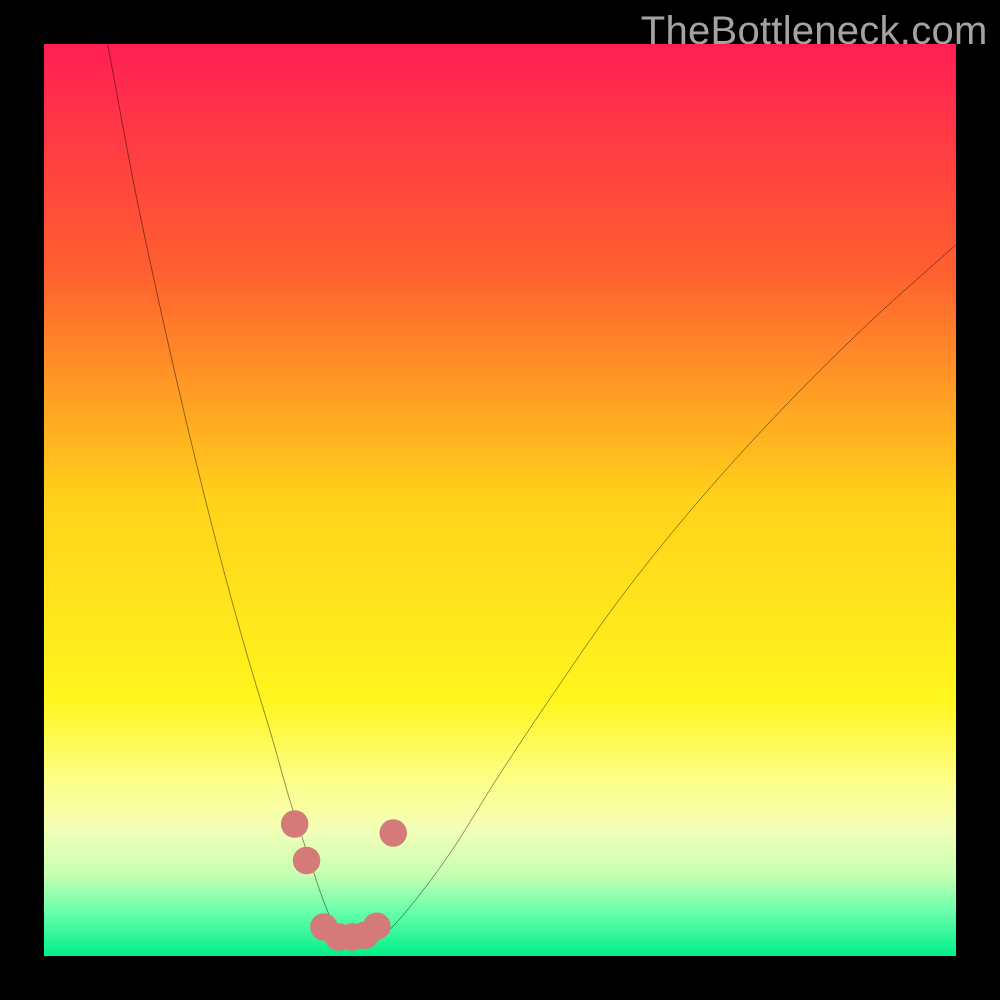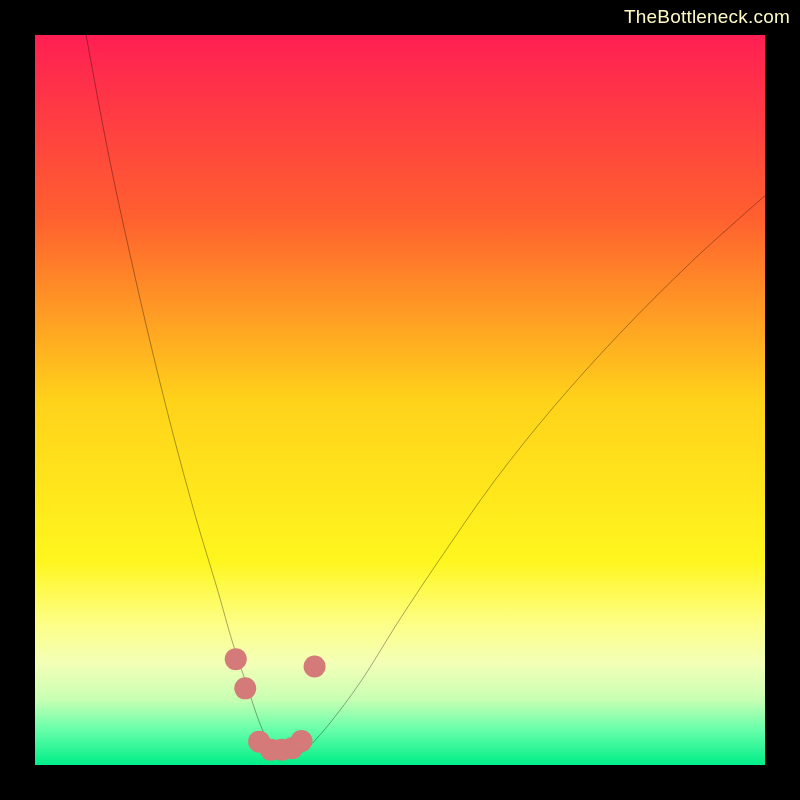--- a/index.html
+++ b/index.html
@@ -41,22 +41,22 @@
     width: 100%;
     height: 100%;
   }
   .series-dots circle {
     fill: #d47a78;
   }
   .watermark {
     position: absolute;
     top: 6px;
     right: 10px;
-    color: #fef9c3;
-    font-size: 19px;
+    color: #a3a3a3;
+    font-size: 32px;
     font-weight: 500;
     letter-spacing: 0.2px;
     user-select: none;
   }
 </style>
 </head>
 <body>
 
 <div class="frame">
 

